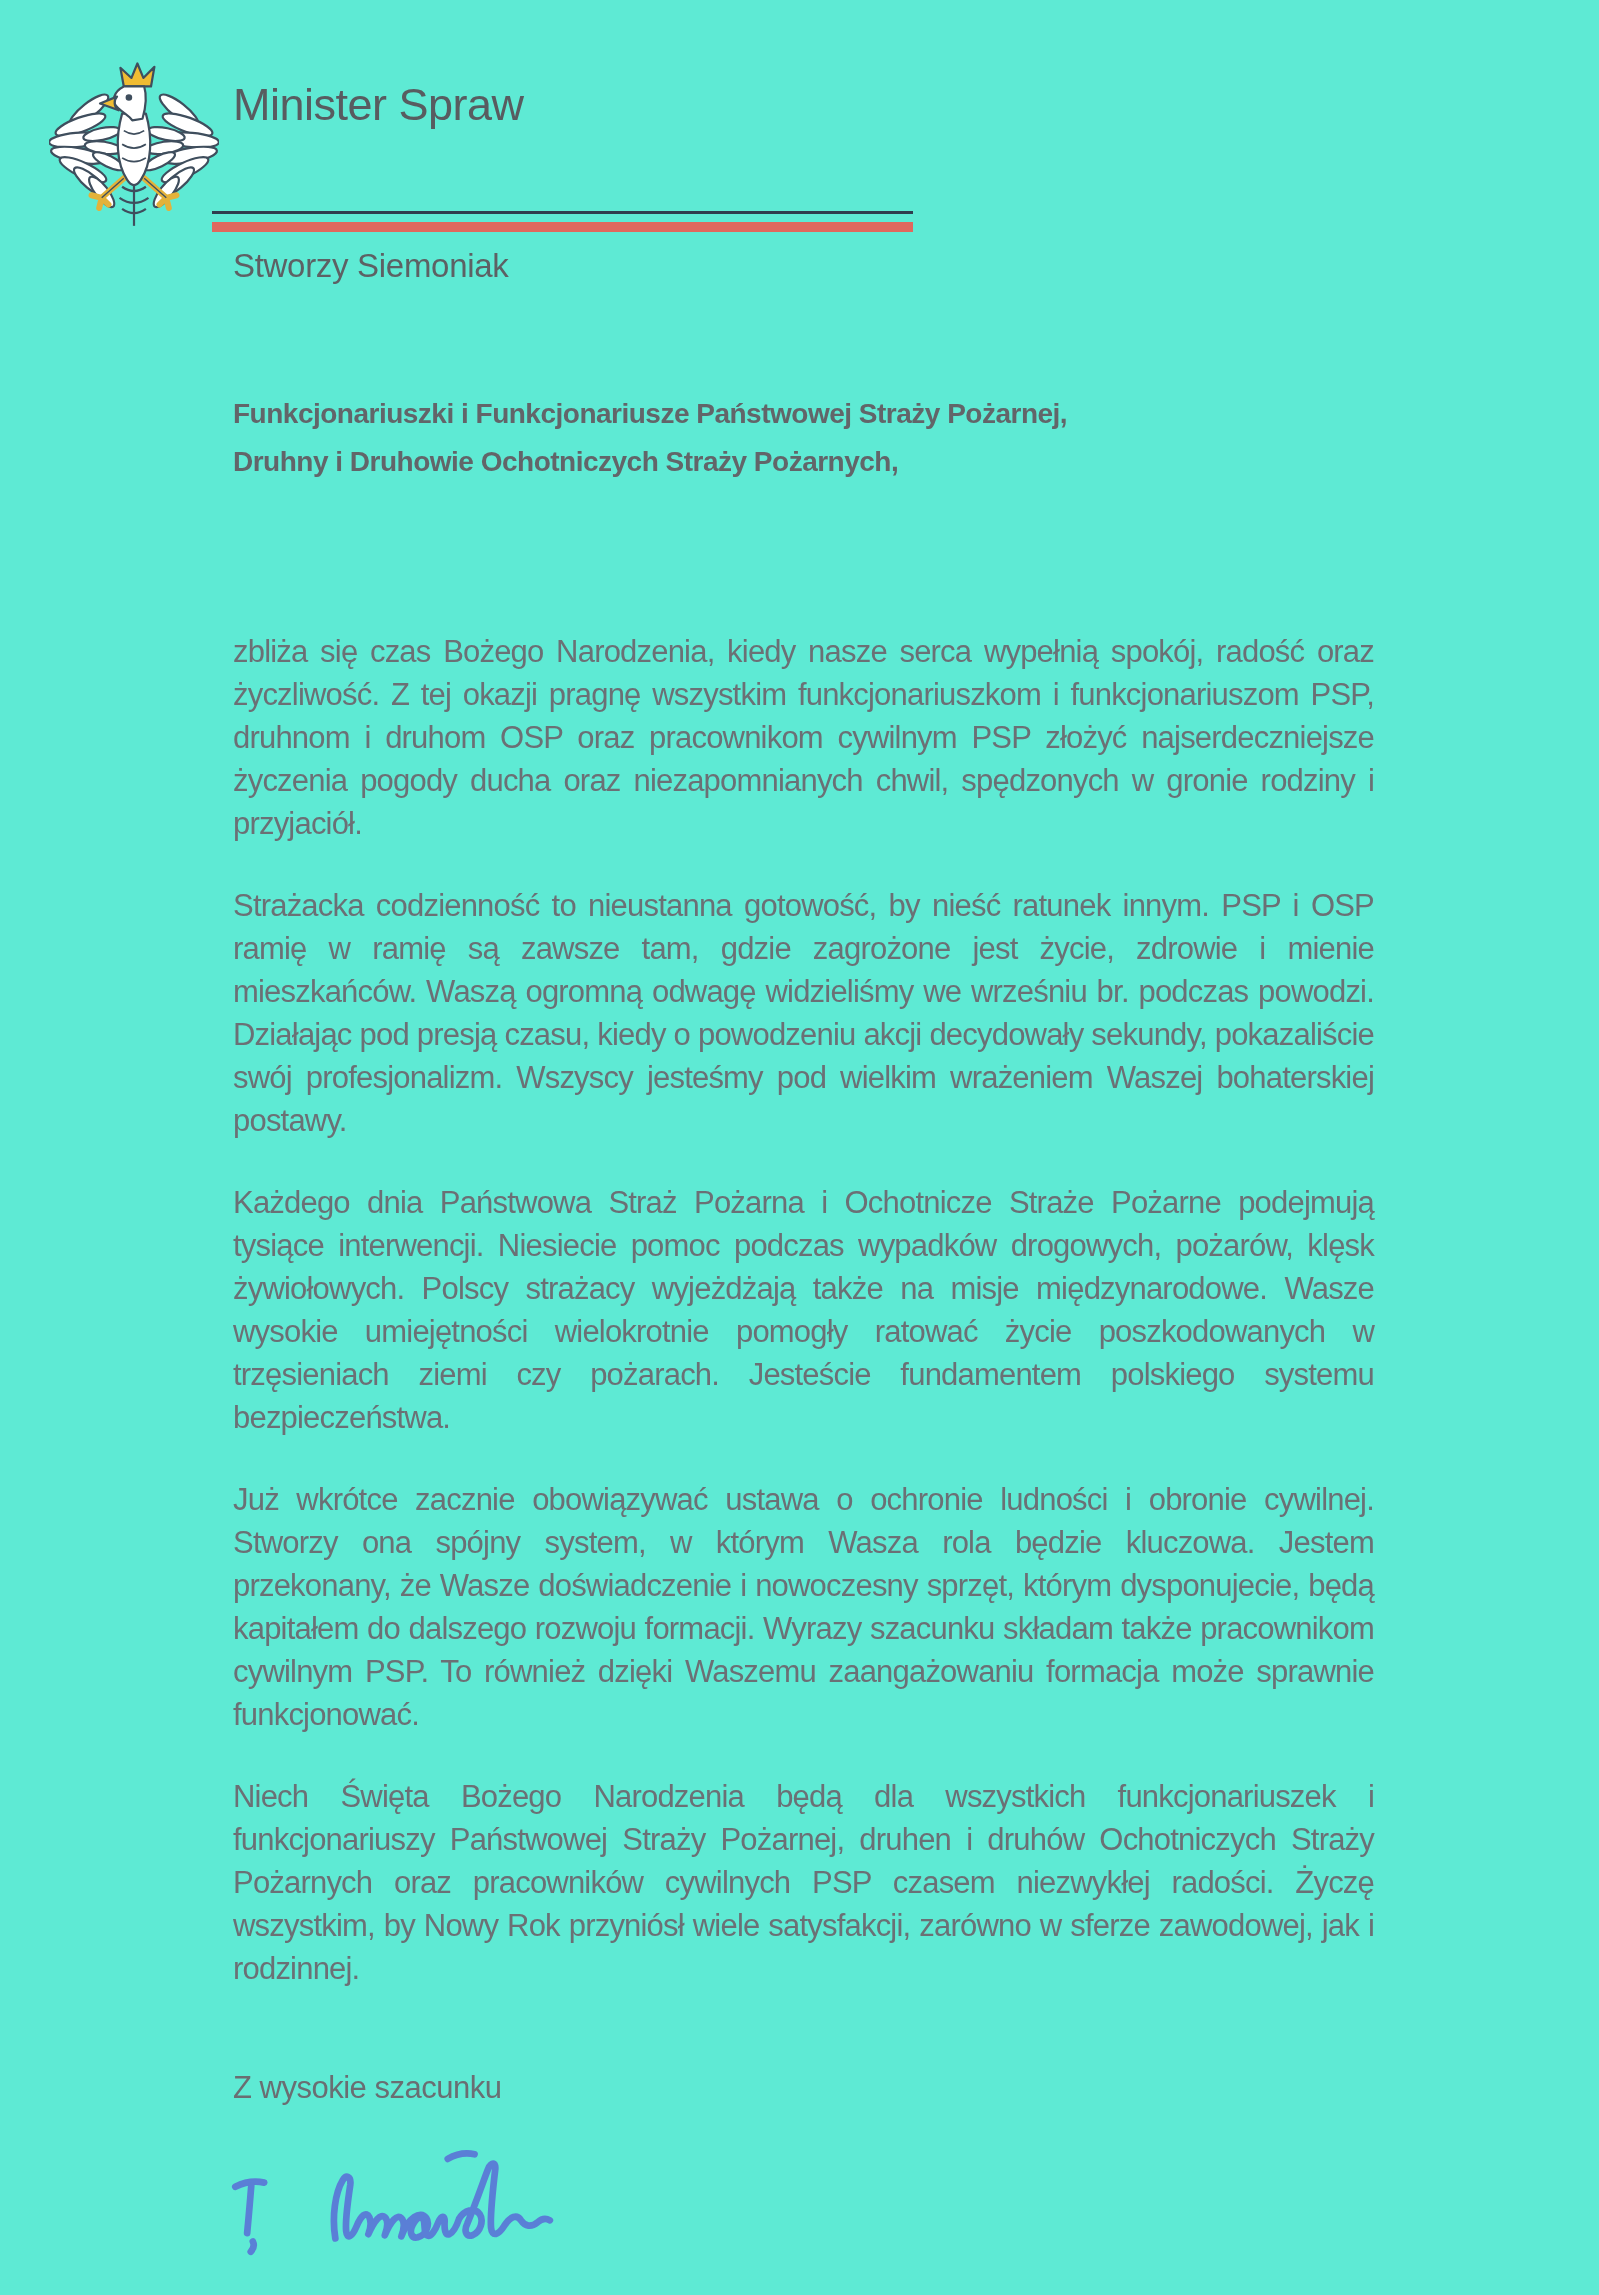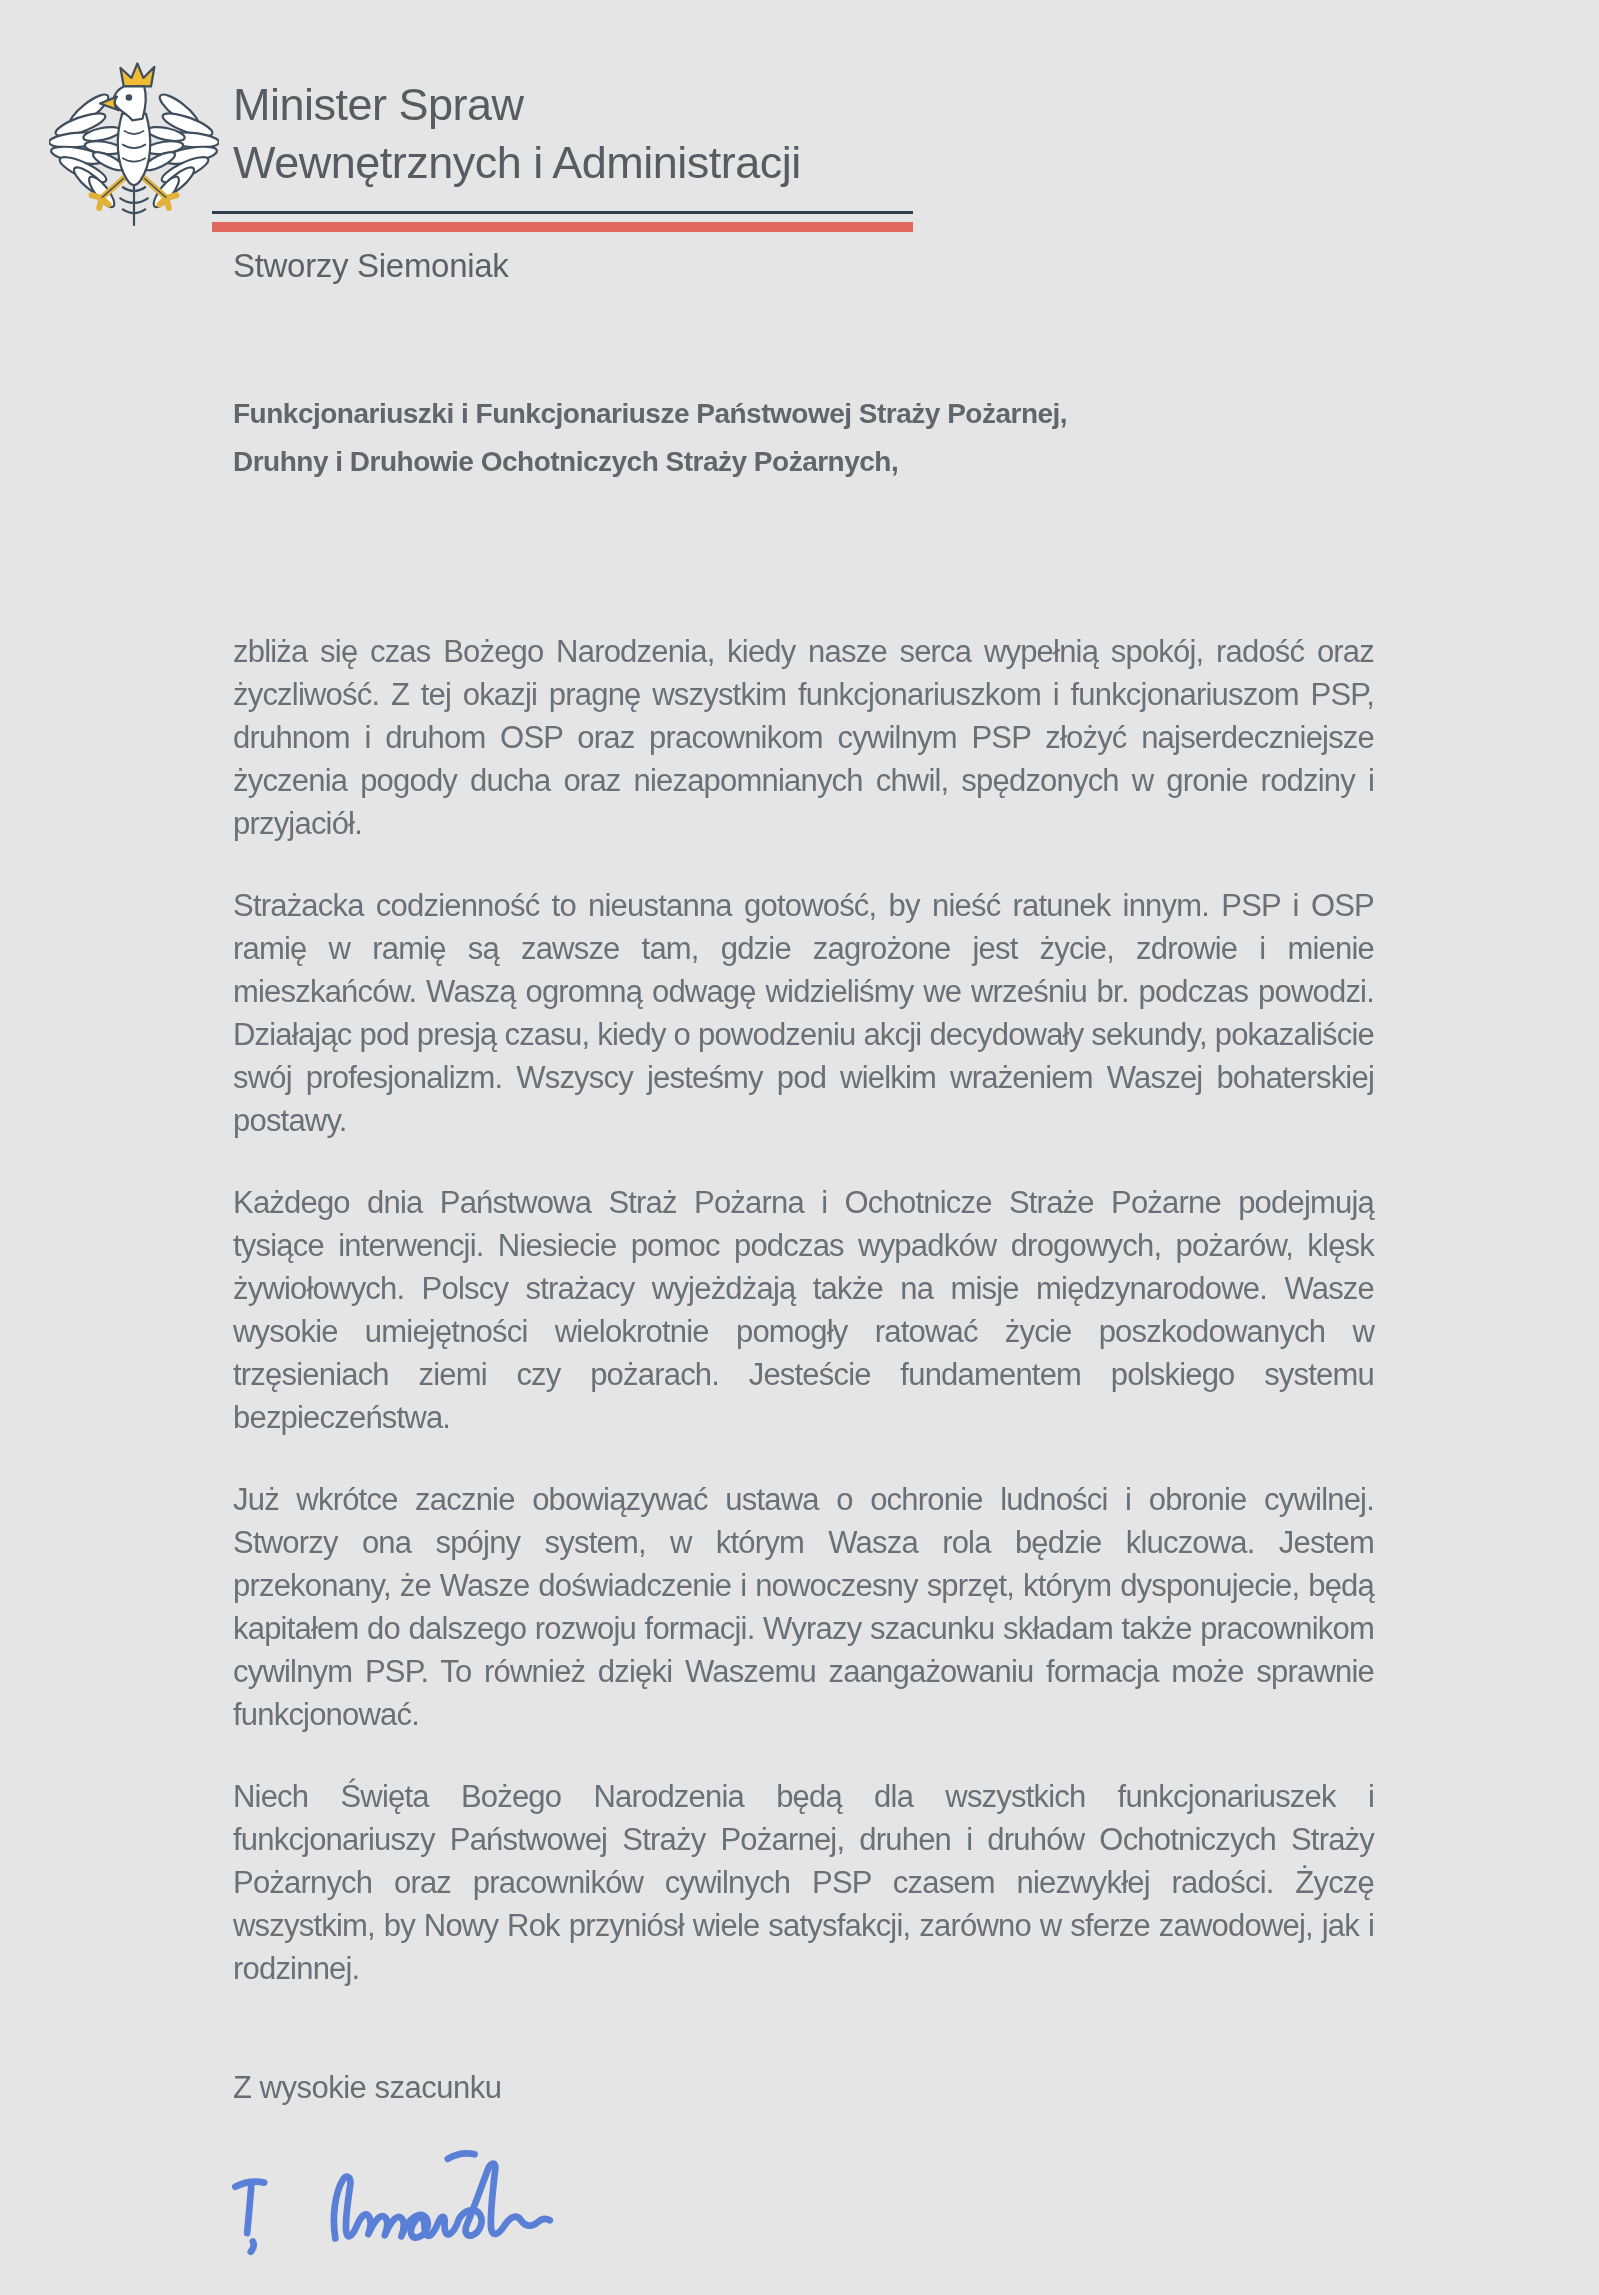--- a/index.html
+++ b/index.html
@@ -5,21 +5,21 @@
 <style>
   html, body {
     margin: 0;
     padding: 0;
     background: #ffffff;
   }
   .page {
     position: relative;
     width: 1599px;
     height: 2295px;
-    background: #e5e5e5;
+    background: #5eead4;
     overflow: hidden;
     font-family: "Liberation Sans", sans-serif;
   }
 
   
   .emblem {
     position: absolute;
     left: 49px;
     top: 58px;
     width: 170px;
@@ -150,21 +150,20 @@
 
       <path d="M88 32 C76 38 72 50 82 58 C88 64 94 66 98 72 L110 70 C114 56 115 42 112 32 Z"></path>
 
       <path d="M80 44 L60 52 L82 60 C76 56 76 48 80 44 Z" fill="#f0bc33"></path>
       <circle cx="94" cy="45" r="2.6" fill="#3f4e5d"></circle>
     </g>
   </svg>
 
   <div class="ministry-title">
     <div>Minister Spraw</div>
-    <div>Wewnętrznych i Administracji</div>
   </div>
 
   <div class="rule-navy"></div>
   <div class="rule-red"></div>
 
   <div class="minister-name">Stworzy Siemoniak</div>
 
   <div class="salutation">
     <div>Funkcjonariuszki i Funkcjonariusze Państwowej Straży Pożarnej,</div>
     <div>Druhny i Druhowie Ochotniczych Straży Pożarnych,</div>

